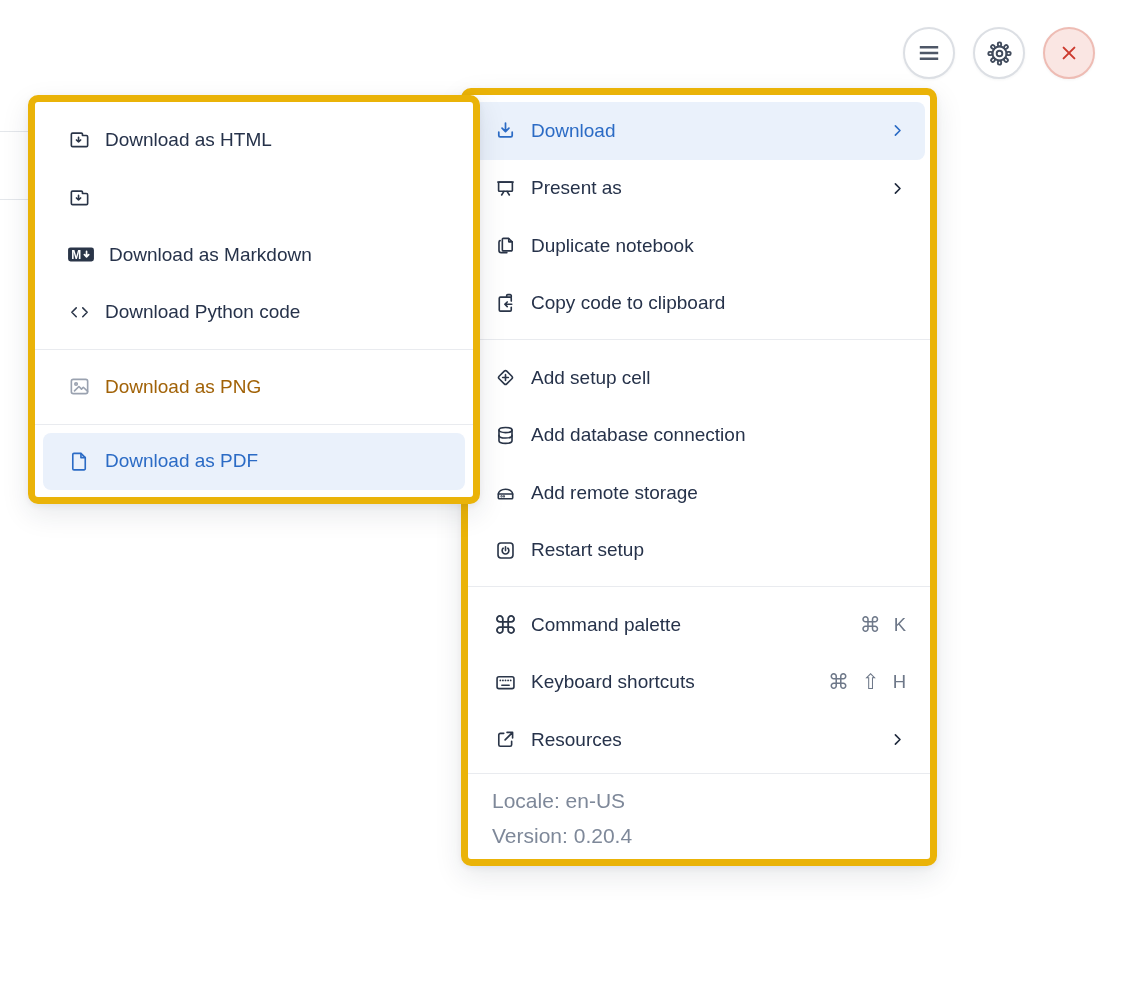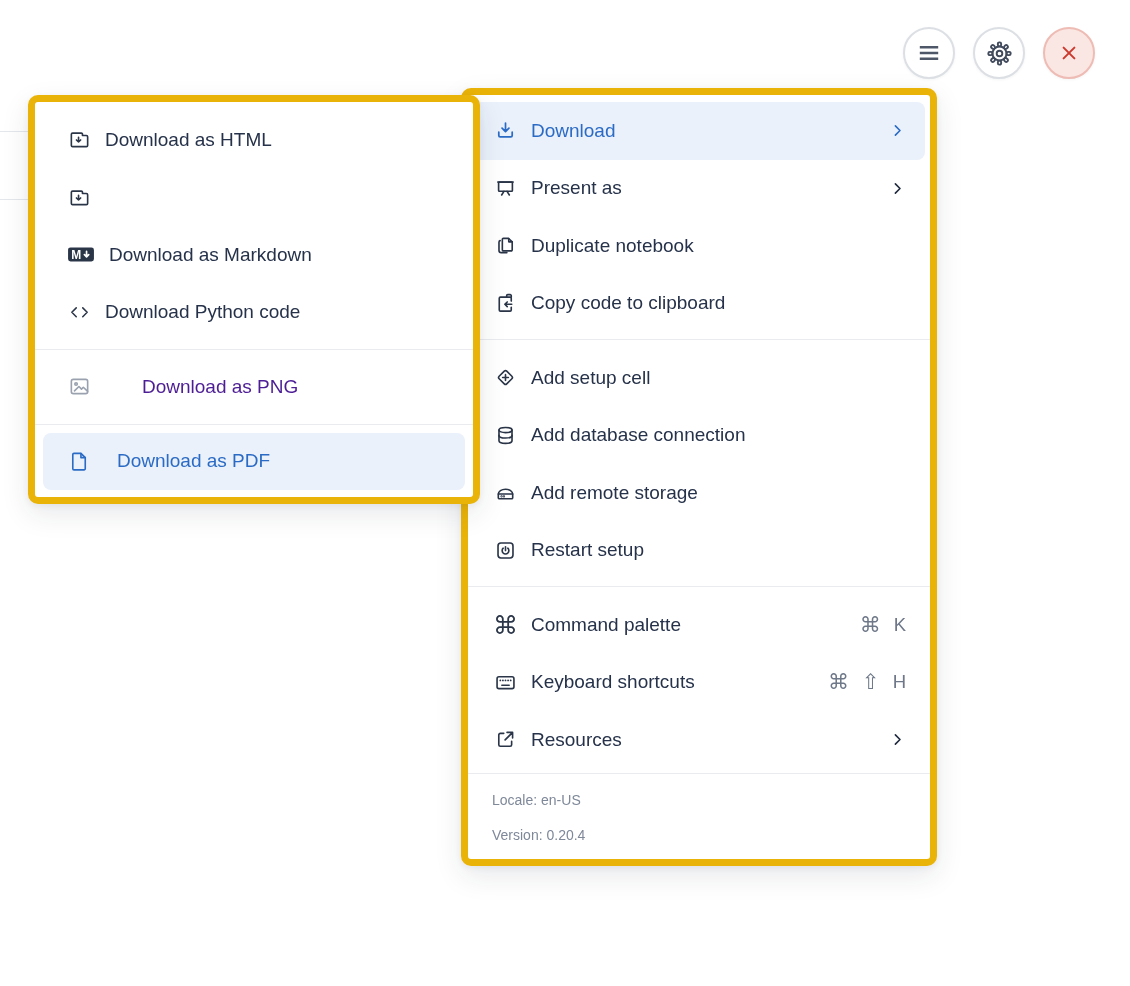--- a/index.html
+++ b/index.html
@@ -35,45 +35,45 @@
     font-size:19px;color:#26324A;cursor:pointer;white-space:nowrap;
   }
   .row .ico{flex:0 0 24px;display:flex;align-items:center;justify-content:center;margin-right:14px;color:#2A3548;}
   .row .lbl{flex:0 1 auto;}
   .divider{height:1px;background:#E9EBEF;}
 
   
   .submenu{left:28px;top:95px;width:452px;padding:9px 0 7px;z-index:3;}
   .submenu .row{padding:0 16px 0 32px;}
   .submenu .divider{margin:8px 0;}
-  .submenu .row.disabled{color:#4c1d95;cursor:default;gap:37px;}
+  .submenu .row.disabled{color:#a16207;cursor:default;}
   .submenu .row.disabled .ico{color:#9AA2B0;}
   .submenu .row.selected{
     margin:0 8px;padding:0 8px 0 24px;border-radius:8px;
-    background:#EAF1FB;color:#2B6BC5;gap:12px;
+    background:#EAF1FB;color:#2B6BC5;
   }
   .submenu .row.selected .ico{color:#2B6BC5;}
 
   
   .main-menu{left:461px;top:88px;width:476px;padding:7px 0 0;z-index:2;}
   .main-menu .row{padding:0 24px 0 25px;}
   .main-menu .divider.d1{margin:7px 0 9px;}
   .main-menu .divider.d2{margin:4px 0 0;}
   .main-menu .row.selected{
     margin:0 5px;padding:0 19px 0 20px;border-radius:8px;
     background:#EAF1FB;color:#2B6BC5;
   }
   .main-menu .row.selected .ico{color:#2B6BC5;}
   .chev{margin-left:auto;display:flex;align-items:center;color:#202B3E;}
   .row.selected .chev{color:#2B6BC5;}
   .shortcut{margin-left:auto;display:flex;align-items:center;gap:13px;color:#6E7889;}
   .key{font-size:18.5px;}
   .key.sym{font-size:21px;}
   .cmd-glyph{font-size:25px;line-height:24px;width:24px;text-align:center;}
-  .menu-footer{padding:9px 24px 6px;color:#7E8899;font-size:14px;}
+  .menu-footer{padding:9px 24px 6px;color:#7E8899;font-size:21px;}
   .menu-footer div{line-height:35px;}
 
   svg{display:block;}
 </style>
 </head>
 <body>
 
 <div class="bg-line" style="top:131px"></div>
 <div class="bg-line" style="top:199px"></div>
 

